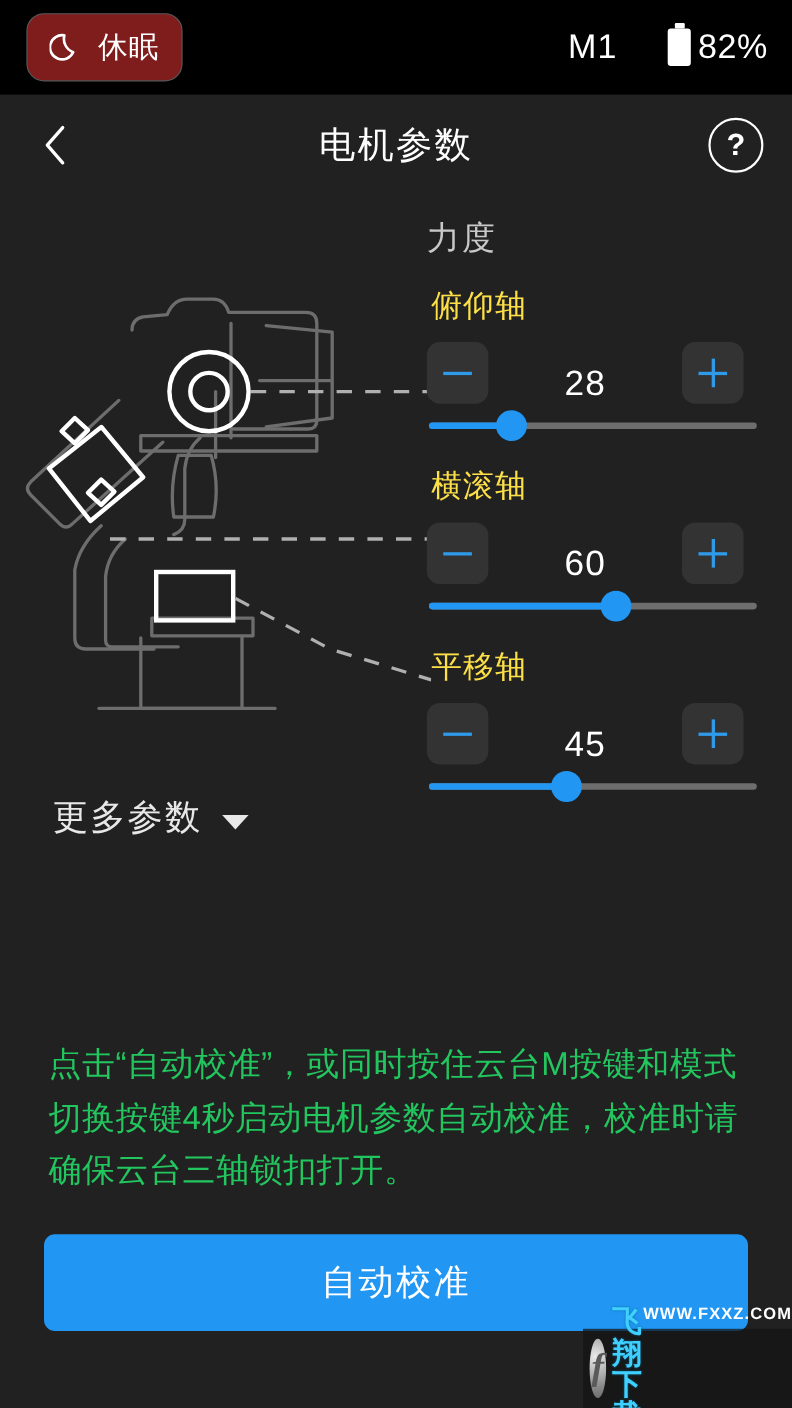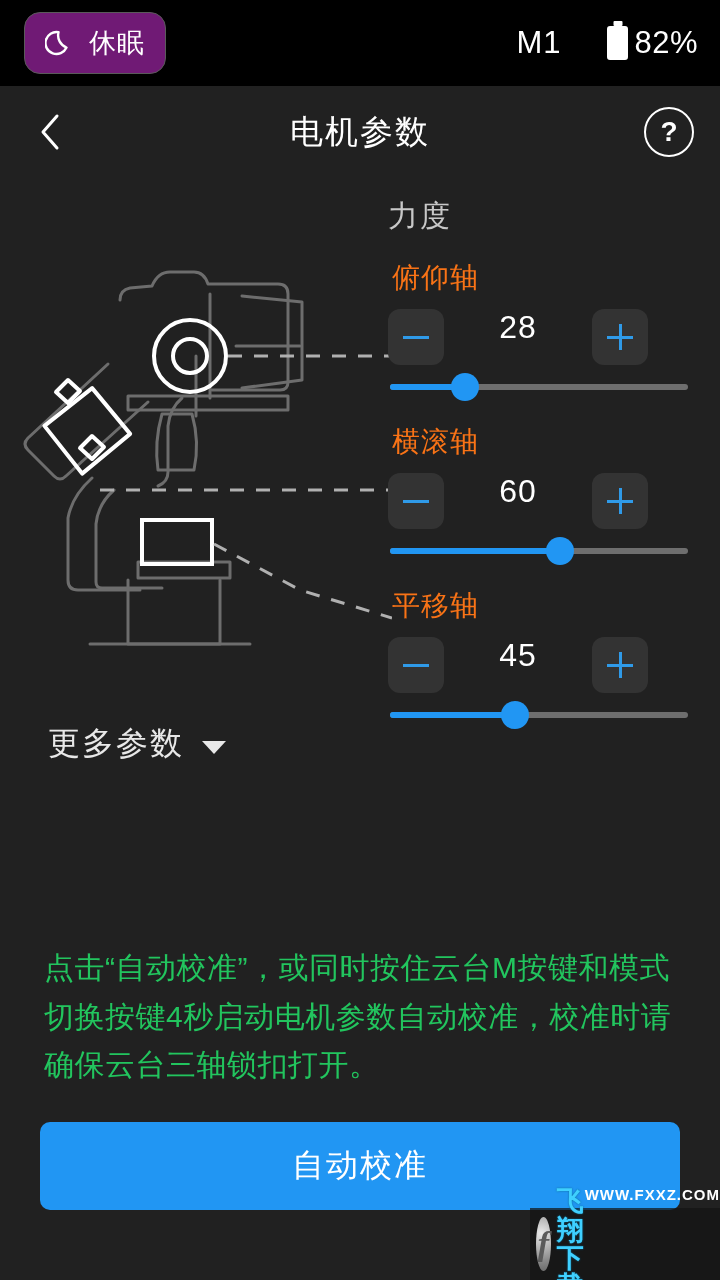--- a/index.html
+++ b/index.html
@@ -21,21 +21,21 @@
     position: absolute; left: 0; top: 0;
     width: 720px; height: 86px;
     background: #000000;
     display: flex; align-items: center;
   }
   .sleep-btn {
     margin-left: 24px;
     height: 62px; min-width: 140px;
     border: 1px solid #5a5a5a;
     border-radius: 16px;
-    background: #701a75;
+    background: #7f1d1d;
     display: flex; align-items: center; justify-content: center;
     gap: 14px; padding: 0 20px;
   }
   .moon {
     width: 30px; height: 30px; position: relative; display: block;
   }
   .moon svg { display: block; }
   .sleep-label { color: #fff; font-size: 27px; letter-spacing: 1px; }
   .status-right {
     margin-left: auto; margin-right: 22px;
@@ -91,26 +91,26 @@
   
   .controls {
     position: absolute; left: 388px; top: 196px; width: 310px;
   }
   .section-title {
     color: #c8c8c8; font-size: 30px; letter-spacing: 2px;
     margin-left: 0; margin-bottom: 22px;
   }
   .axis-group { margin-bottom: 24px; }
   .axis-label {
-    color: #f97316; font-size: 28px; letter-spacing: 1px;
+    color: #fde047; font-size: 28px; letter-spacing: 1px;
     margin-left: 4px; margin-bottom: 12px;
   }
   .stepper-row {
-    display: flex; align-items: flex-start; justify-content: space-between;
-    height: 58px; width: 260px;
+    display: flex; align-items: flex-end; justify-content: space-between;
+    height: 58px; width: 288px;
   }
   .step-btn {
     width: 56px; height: 56px; border-radius: 12px;
     background: #333333;
     display: flex; align-items: center; justify-content: center;
     position: relative;
   }
   .step-btn .bar-h {
     position: absolute; width: 26px; height: 3px;
     background: #2f9ae8;

